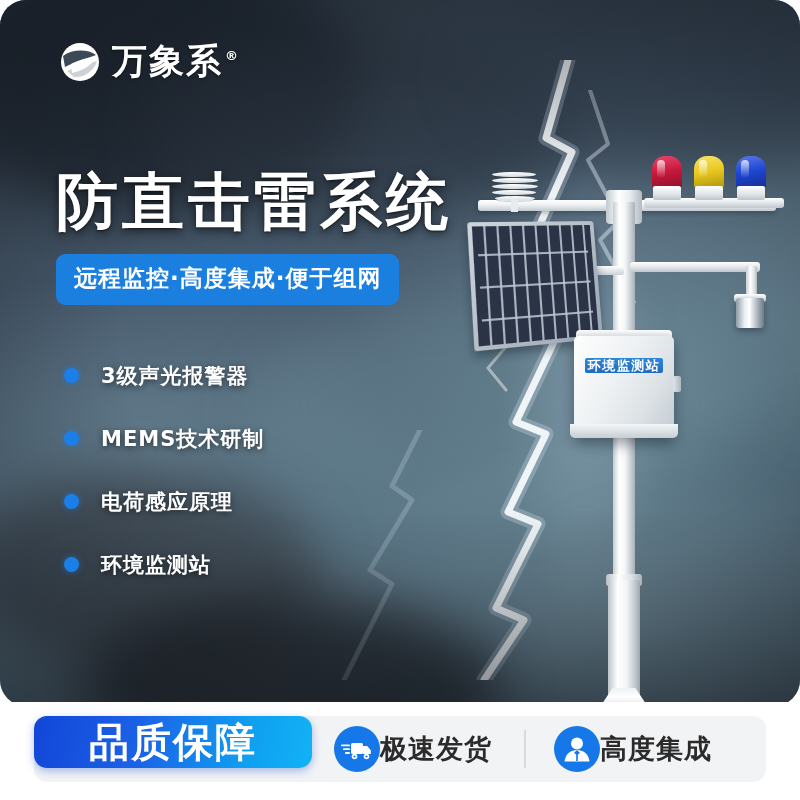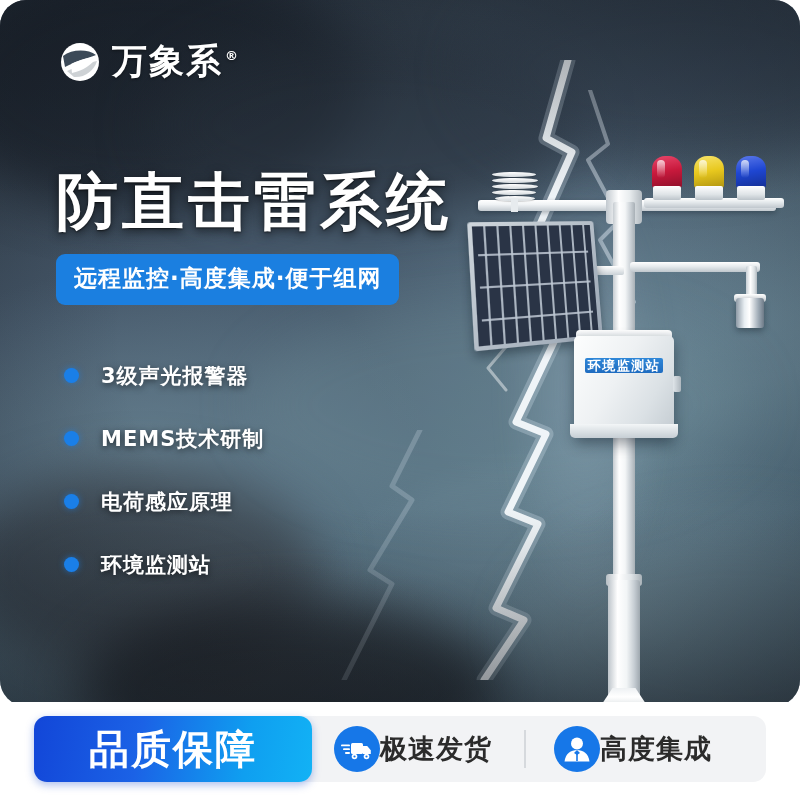--- a/index.html
+++ b/index.html
@@ -157,21 +157,21 @@
   .ebox-label{position:absolute;left:155px;top:278px;width:78px;height:15px;
         background:linear-gradient(180deg,#2f87d8,#1f6cc0);border-radius:2px;
         display:flex;align-items:center;justify-content:center;}
   .ebox-label span{font-size:13px;color:#ffffff;letter-spacing:1.5px;font-weight:bold;
         font-family:Liberation Sans, sans-serif;}
 
   
   .footer{position:absolute;left:0;top:702px;width:800px;height:98px;background:#ffffff;}
   .fstrip{position:absolute;left:34px;top:14px;width:732px;height:66px;
           background:#f2f3f5;border-radius:13px;}
-  .quality{position:absolute;left:34px;top:14px;width:278px;height:66px;border-radius:13px;
+  .quality{position:absolute;left:34px;top:14px;width:278px;height:52px;border-radius:13px;
           background:linear-gradient(100deg,#1246d8 0%,#1b62e6 38%,#0f9ff0 76%,#12b2f5 100%);
           display:flex;align-items:center;justify-content:center;
           box-shadow:0 3px 8px rgba(18,70,200,.35);}
   .quality span{font-size:40px;font-weight:bold;color:#ffffff;letter-spacing:2px;
           font-family:"DejaVu Sans","Liberation Sans",sans-serif;}
   .fitem{position:absolute;top:24px;display:flex;align-items:center;gap:0;}
   .fitem.ship{left:334px;}
   .fitem.after{left:554px;}
   .ficon{width:46px;height:46px;border-radius:50%;background:#1677e8;position:relative;flex:0 0 auto;}
   .ficon svg{position:absolute;left:0;top:0;}

